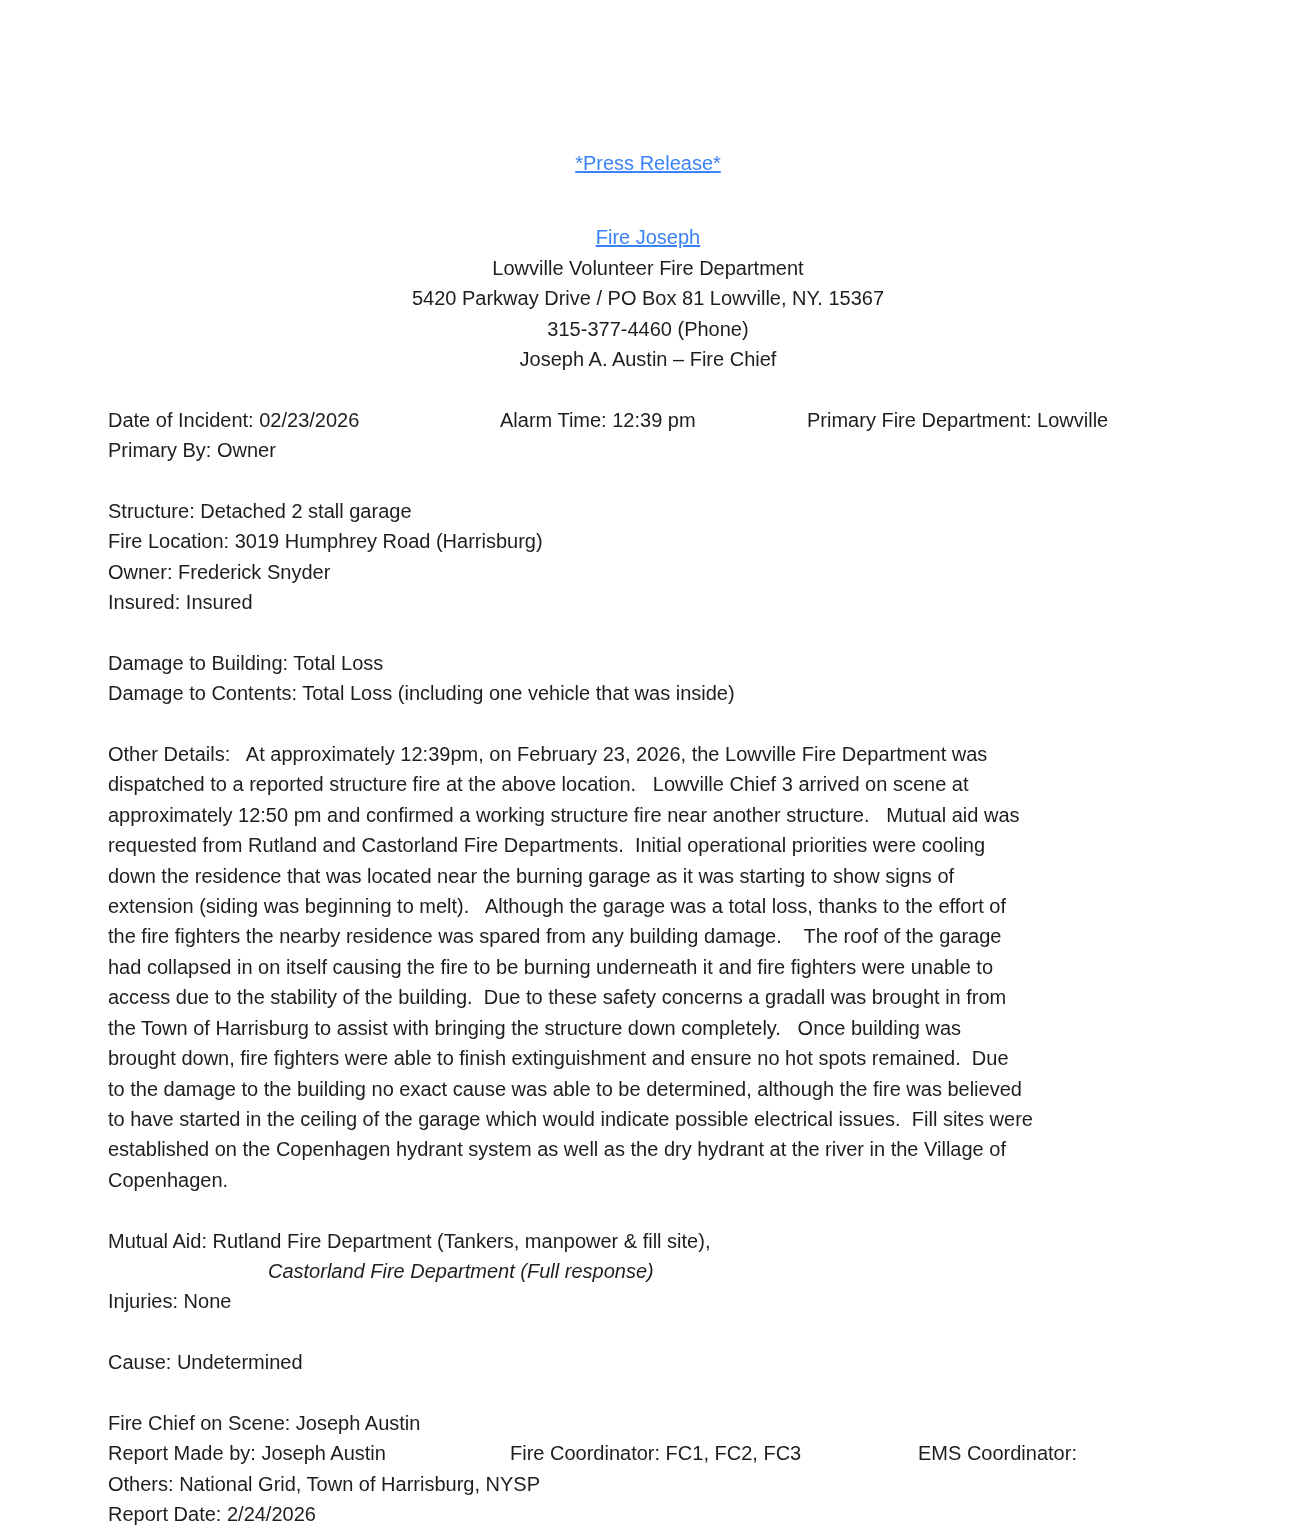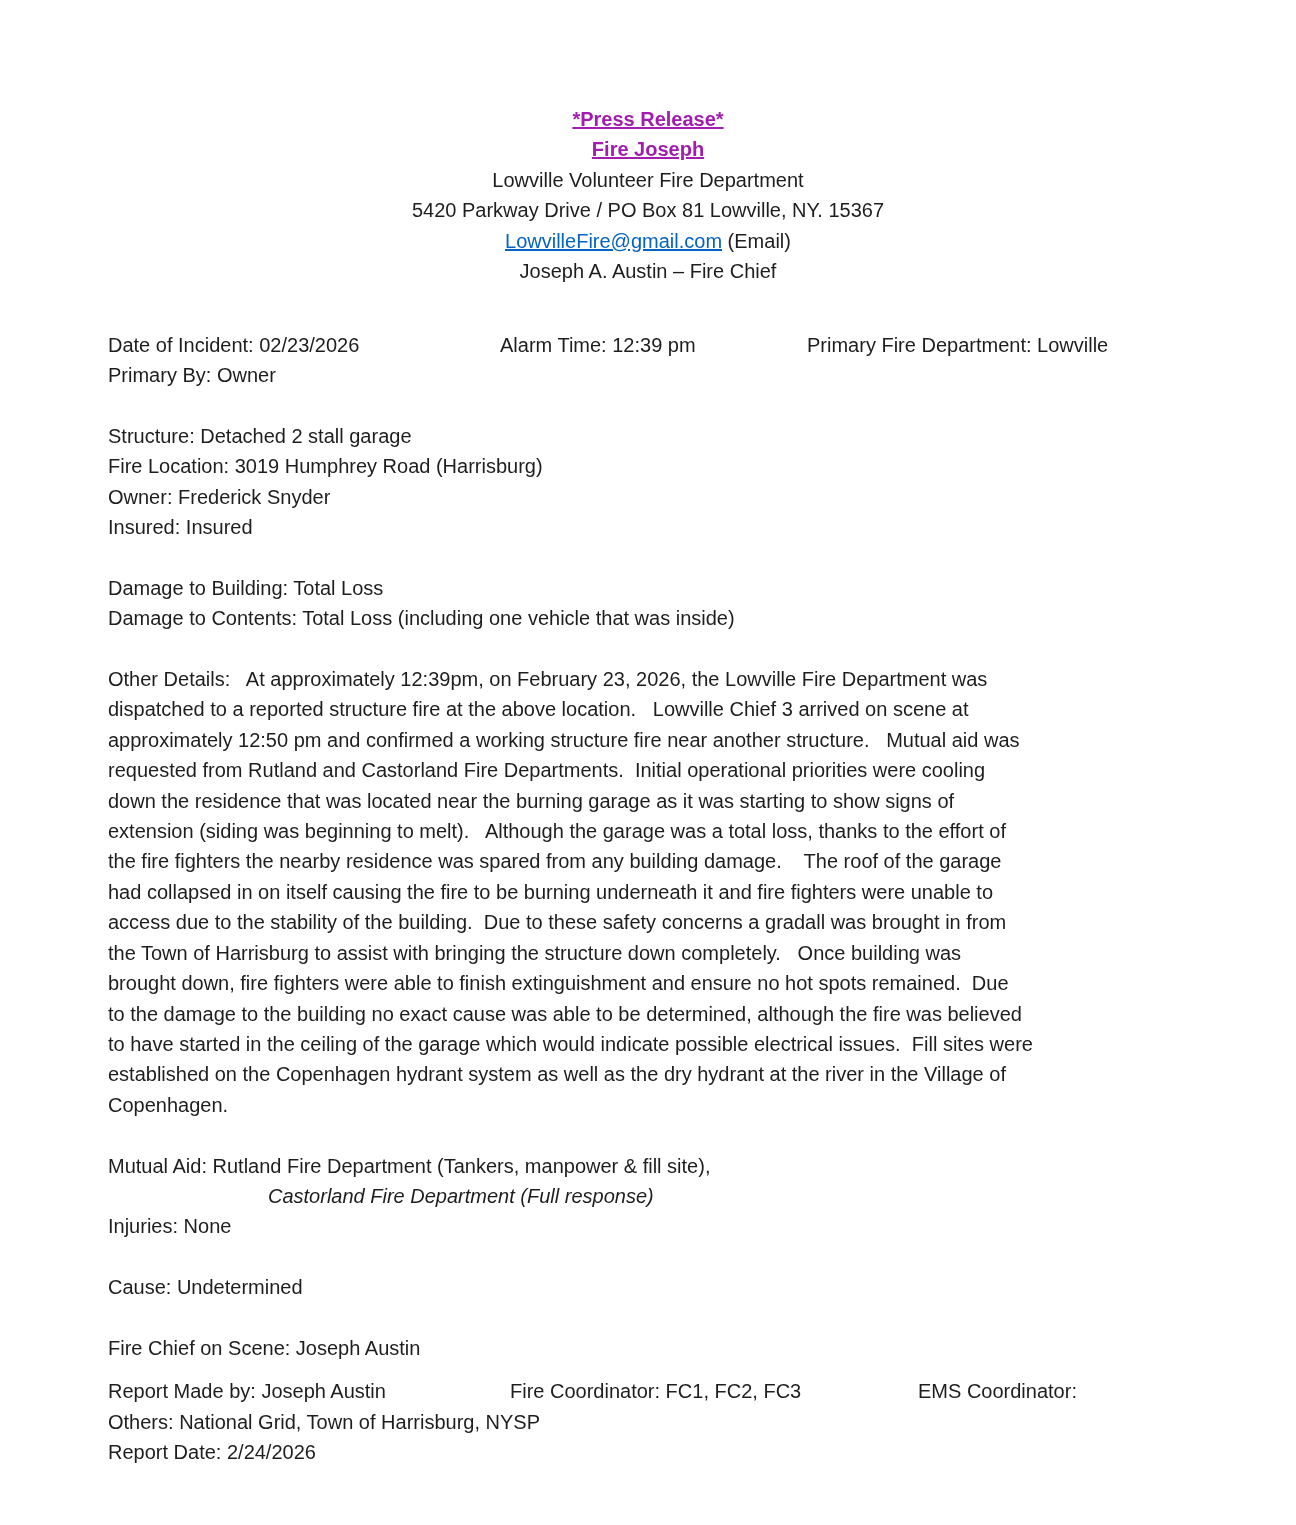--- a/index.html
+++ b/index.html
@@ -21,25 +21,26 @@
     width: 1296px;
   }
   .line {
     height: 30.4px;
     line-height: 30.4px;
     white-space: pre;
   }
   .center { text-align: center; }
   .body-block { padding-left: 108px; }
   .bold-ul {
-    font-weight: bold;
+    font-weight: normal;
     text-decoration: underline;
-    color: #a21caf;
+    color: #3b82f6;
+    margin-top: 44px;
   }
-  .row { position: relative; margin-top: 13px; }
+  .row { position: relative; }
   .col { position: absolute; top: 0; height: 30.4px; line-height: 30.4px; white-space: pre; }
   .email-link {
     color: #0563c1;
     text-decoration: underline;
     text-decoration-thickness: 2px;
     cursor: pointer;
   }
   .checkbox {
     position: absolute;
     left: 332px;
@@ -62,21 +63,21 @@
 </head>
 <body>
 
 <div class="page">
   <div class="doc">
 
     <div class="line center bold-ul">*Press Release*</div>
     <div class="line center bold-ul">Fire Joseph</div>
     <div class="line center">Lowville Volunteer Fire Department</div>
     <div class="line center">5420 Parkway Drive / PO Box 81 Lowville, NY. 15367</div>
-    <div class="line center"><a class="email-link">LowvilleFire@gmail.com</a><span> (Email)</span></div>
+    <div class="line center">315-377-4460 (Phone)</div>
     <div class="line center">Joseph A. Austin – Fire Chief</div>
 
     <div class="line"></div>
 
     <div class="body-block">
 
       <div class="line row">
         <span class="col" style="left:0">Date of Incident: 02/23/2026</span>
         <span class="col" style="left:392px">Alarm Time: 12:39 pm</span>
         <span class="col" style="left:699px">Primary Fire Department: Lowville</span>

